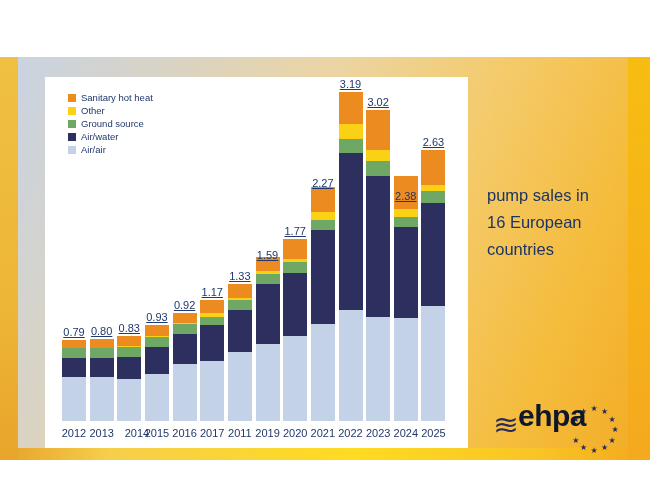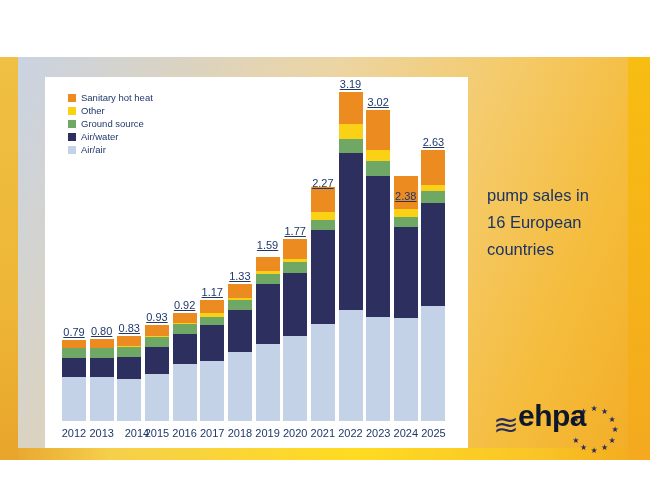--- a/index.html
+++ b/index.html
@@ -107,27 +107,27 @@
         <div class="seg" style="left: 155.25px; top: 235.85px; height: 4.12px; background: rgb(251, 209, 22);"></div>
         <div class="seg" style="left: 155.25px; top: 223.49px; height: 12.36px; background: rgb(236, 139, 32);"></div>
         <div class="total-label" style="left: 147.25px; top: 209.49px;">1.17</div>
         <div class="year-label" style="left: 152.25px;">2017</div>
         <div class="seg" style="left: 182.9px; top: 274.99px; height: 69.01px; background: rgb(196, 210, 232);"></div>
         <div class="seg" style="left: 182.9px; top: 232.76px; height: 42.23px; background: rgb(45, 47, 94);"></div>
         <div class="seg" style="left: 182.9px; top: 223.49px; height: 9.27px; background: rgb(111, 167, 101);"></div>
         <div class="seg" style="left: 182.9px; top: 221.43px; height: 2.06px; background: rgb(251, 209, 22);"></div>
         <div class="seg" style="left: 182.9px; top: 207.01px; height: 14.42px; background: rgb(236, 139, 32);"></div>
         <div class="total-label" style="left: 174.9px; top: 193.01px;">1.33</div>
-        <div class="year-label" style="left: 179.9px;">2018</div>
+        <div class="year-label" style="left: 179.9px;">2011</div>
         <div class="seg" style="left: 210.55px; top: 266.75px; height: 77.25px; background: rgb(196, 210, 232);"></div>
         <div class="seg" style="left: 210.55px; top: 207.01px; height: 59.74px; background: rgb(45, 47, 94);"></div>
         <div class="seg" style="left: 210.55px; top: 196.71px; height: 10.3px; background: rgb(111, 167, 101);"></div>
         <div class="seg" style="left: 210.55px; top: 193.62px; height: 3.09px; background: rgb(251, 209, 22);"></div>
         <div class="seg" style="left: 210.55px; top: 180.23px; height: 13.39px; background: rgb(236, 139, 32);"></div>
-        <div class="total-label" style="left: 202.55px; top: 162px;">1.59</div>
+        <div class="total-label" style="left: 202.55px; top: 172px;">1.59</div>
         <div class="year-label" style="left: 207.55px;">2019</div>
         <div class="seg" style="left: 238.2px; top: 258.51px; height: 85.49px; background: rgb(196, 210, 232);"></div>
         <div class="seg" style="left: 238.2px; top: 195.68px; height: 62.83px; background: rgb(45, 47, 94);"></div>
         <div class="seg" style="left: 238.2px; top: 185.38px; height: 10.3px; background: rgb(111, 167, 101);"></div>
         <div class="seg" style="left: 238.2px; top: 182.29px; height: 3.09px; background: rgb(251, 209, 22);"></div>
         <div class="seg" style="left: 238.2px; top: 161.69px; height: 20.6px; background: rgb(236, 139, 32);"></div>
         <div class="total-label" style="left: 230.2px; top: 147.69px;">1.77</div>
         <div class="year-label" style="left: 235.2px;">2020</div>
         <div class="seg" style="left: 265.85px; top: 247.18px; height: 96.82px; background: rgb(196, 210, 232);"></div>
         <div class="seg" style="left: 265.85px; top: 153.45px; height: 93.73px; background: rgb(45, 47, 94);"></div>

